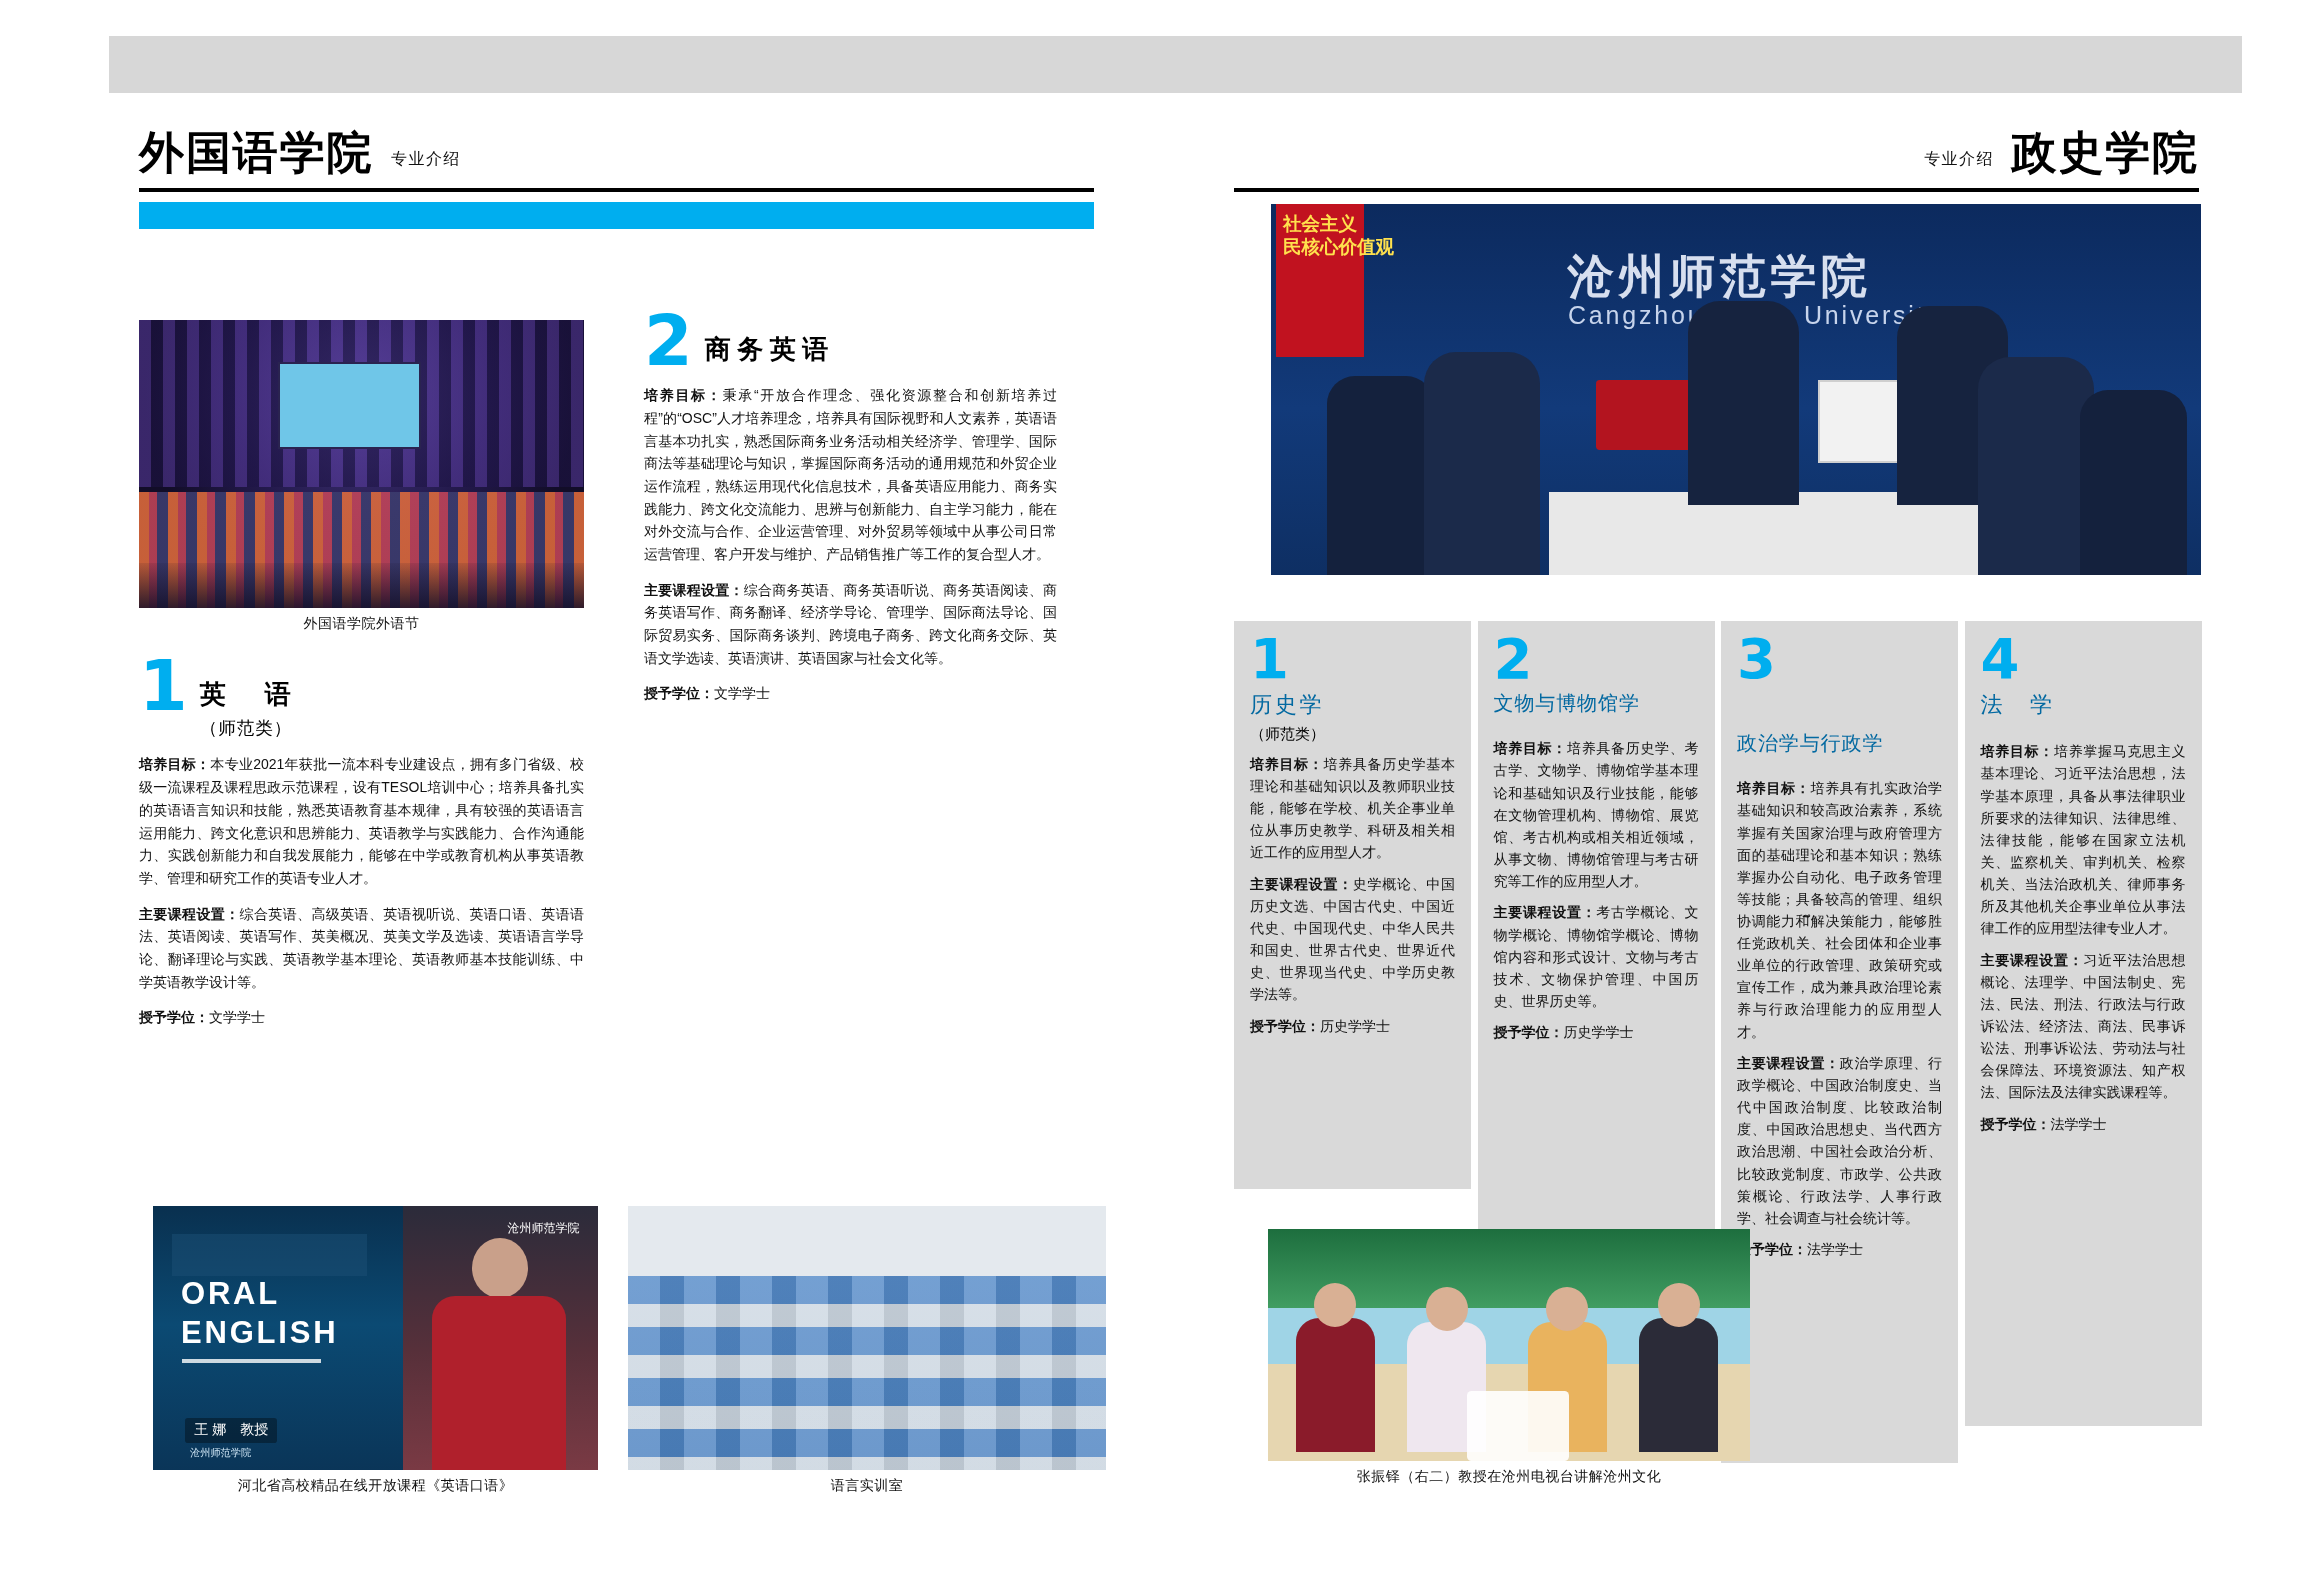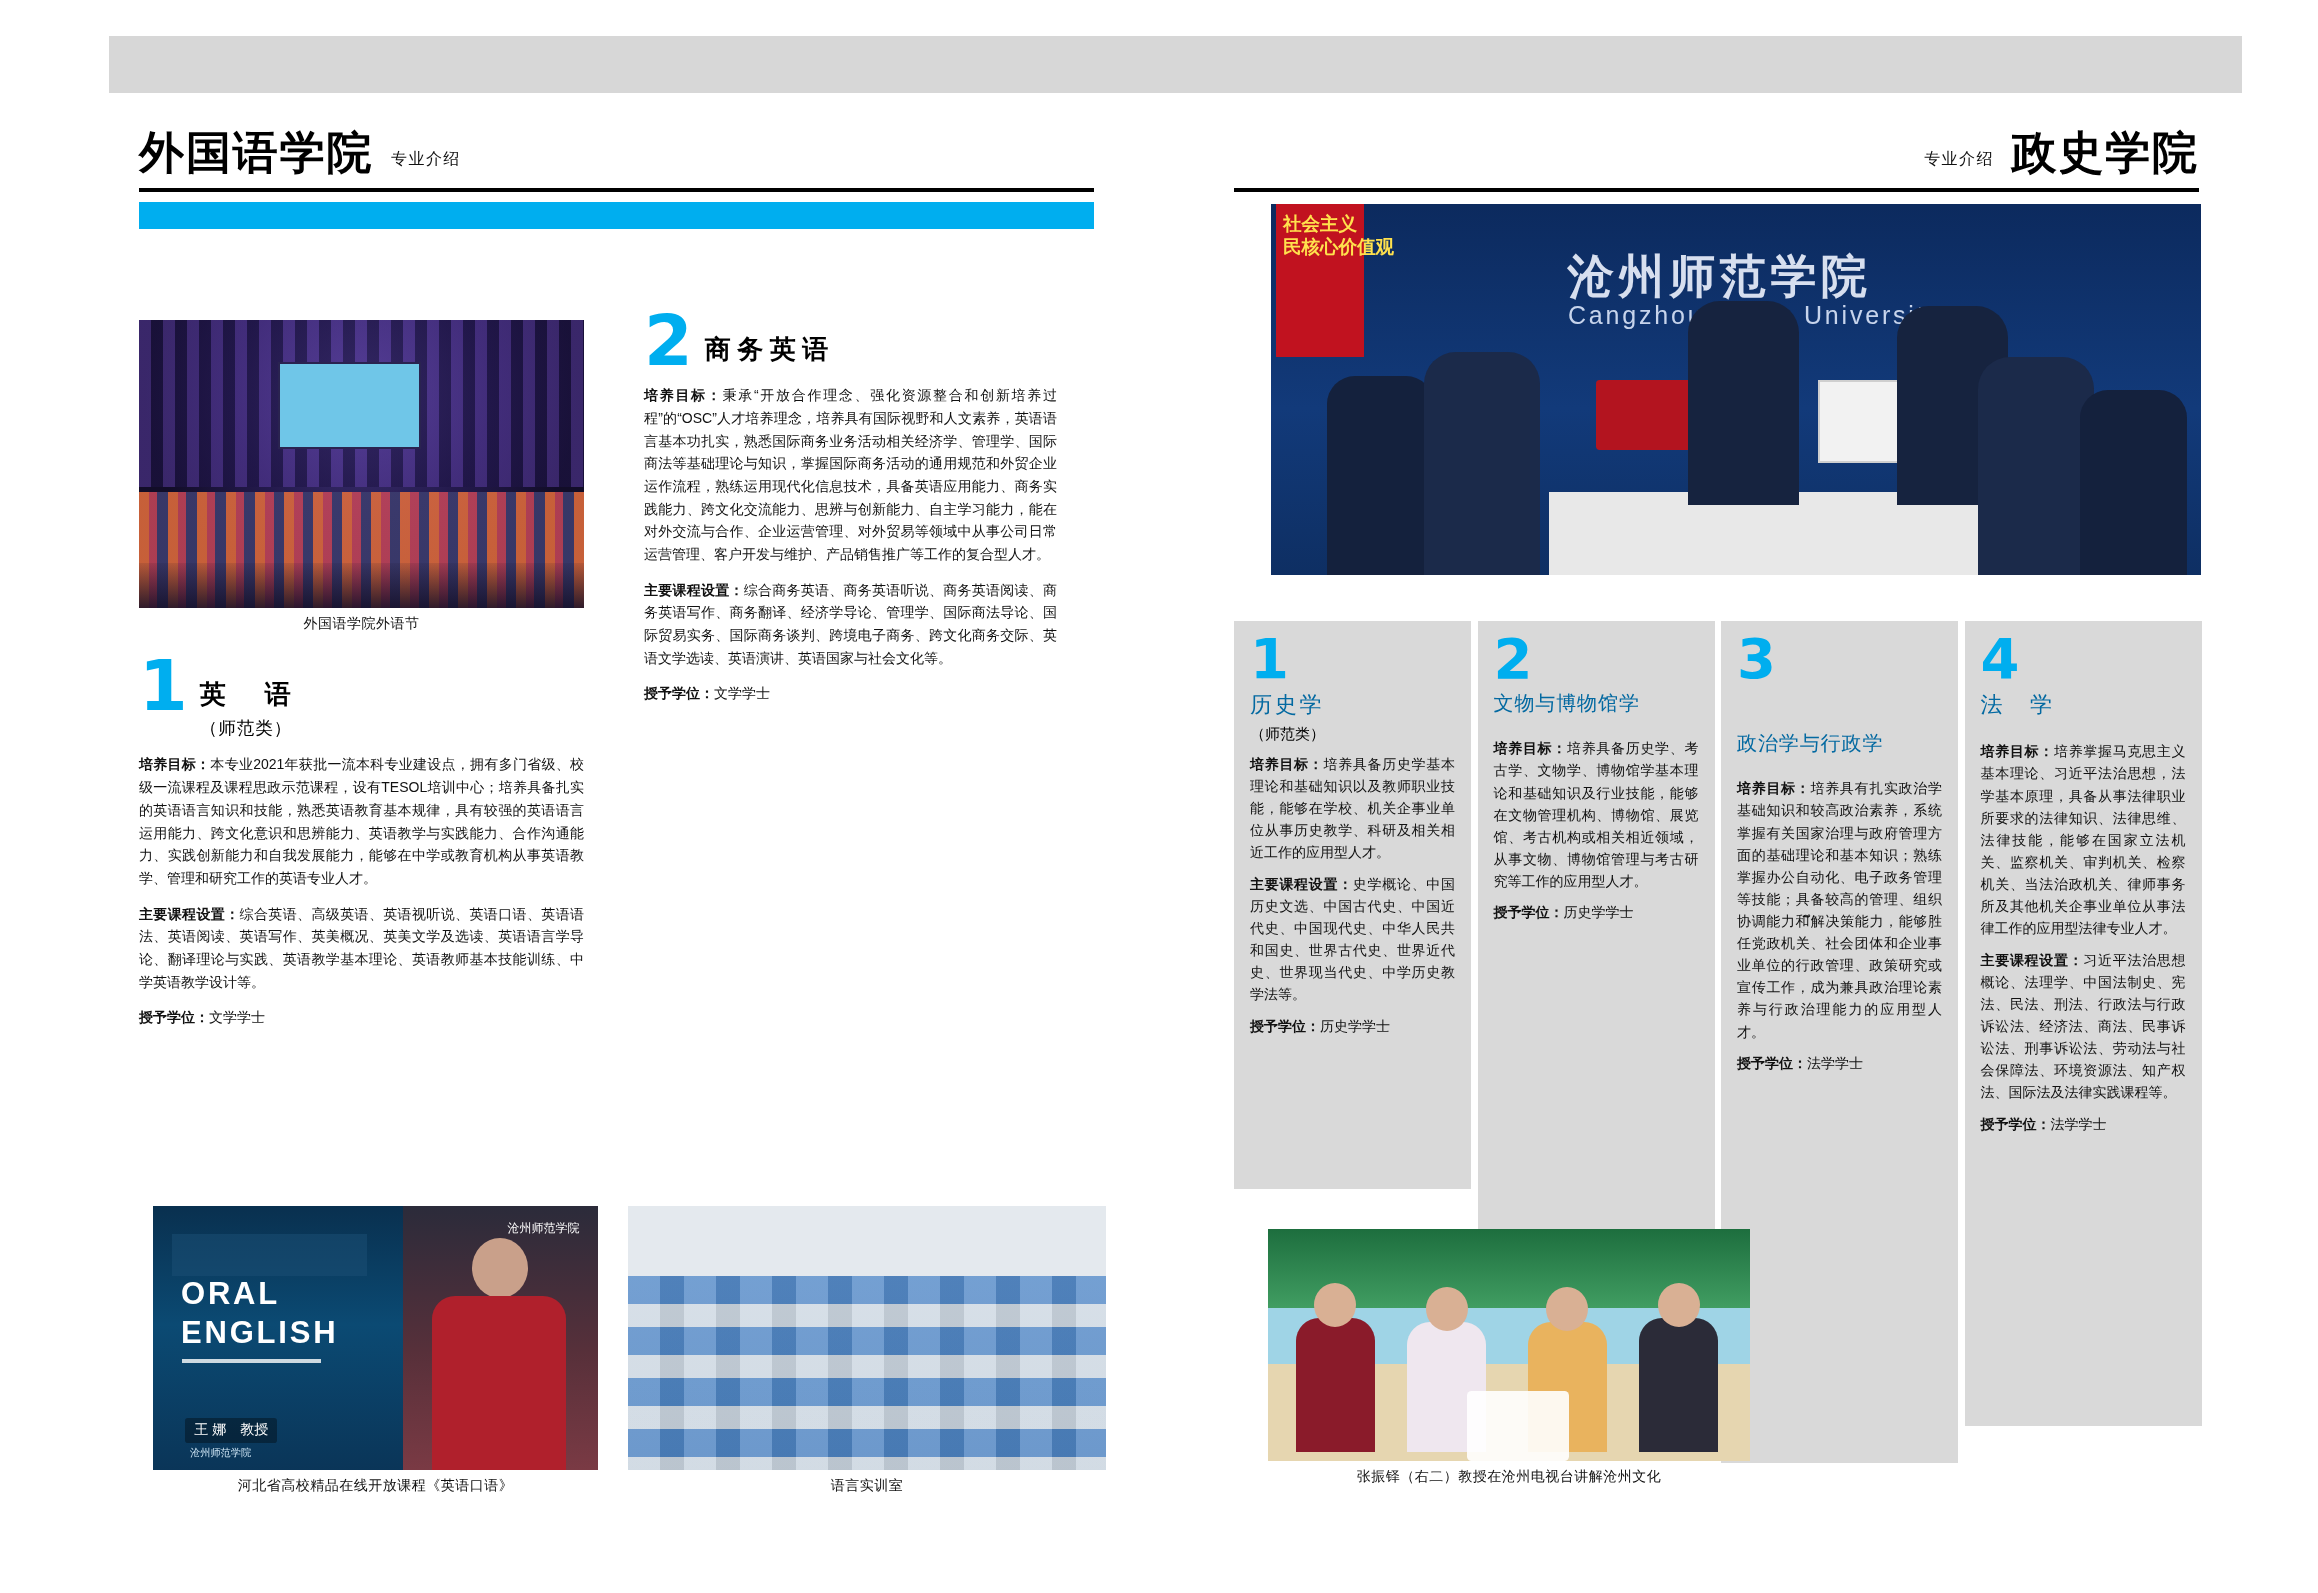--- a/index.html
+++ b/index.html
@@ -324,29 +324,35 @@
       </div>
     </div>
 
     <div class="card" style="height:714px;">
       <div class="card-num">2</div>
       <div class="card-title" style="font-size:20px;letter-spacing:0.9px;">文物与博物馆学</div>
       <div class="card-para" style="margin-top:20.4px;">
         <span class="lbl">培养目标：</span><span>培养具备历史学、考古学、文物学、博物馆学基本理论和基础知识及行业技能，能够在文物管理机构、博物馆、展览馆、考古机构或相关相近领域，从事文物、博物馆管理与考古研究等工作的应用型人才。</span>
       </div>
       <div class="card-para">
+        <span class="lbl">主要课程设置：</span><span>考古学概论、文物学概论、博物馆学概论、博物馆内容和形式设计、文物与考古技术、文物保护管理、中国历史、世界历史等。</span>
+      </div>
+      <div class="card-para">
         <span class="lbl">授予学位：</span><span>历史学学士</span>
       </div>
     </div>
 
     <div class="card" style="height:830px;">
       <div class="card-num">3</div>
       <div class="card-title" style="font-size:20px;letter-spacing:0.9px;margin-top:40px;">政治学与行政学</div>
       <div class="card-para" style="margin-top:20.4px;">
         <span class="lbl">培养目标：</span><span>培养具有扎实政治学基础知识和较高政治素养，系统掌握有关国家治理与政府管理方面的基础理论和基本知识；熟练掌握办公自动化、电子政务管理等技能；具备较高的管理、组织协调能力和ึ解决策能力，能够胜任党政机关、社会团体和企业事业单位的行政管理、政策研究或宣传工作，成为兼具政治理论素养与行政治理能力的应用型人才。</span>
+      </div>
+      <div class="card-para">
+        <span class="lbl">主要课程设置：</span><span>政治学原理、行政学概论、中国政治制度史、当代中国政治制度、比较政治制度、中国政治思想史、当代西方政治思潮、中国社会政治分析、比较政党制度、市政学、公共政策概论、行政法学、人事行政学、社会调查与社会统计等。</span>
       </div>
       <div class="card-para">
         <span class="lbl">授予学位：</span><span>法学学士</span>
       </div>
     </div>
 
     <div class="card" style="height:793px;">
       <div class="card-num">4</div>
       <div class="card-title">法　学</div>
       <div class="card-para" style="margin-top:20.4px;">

